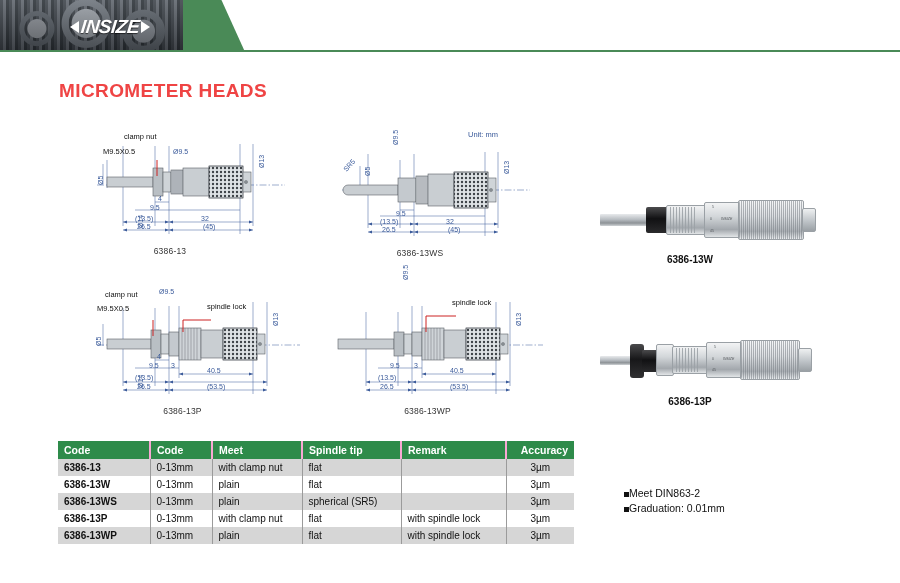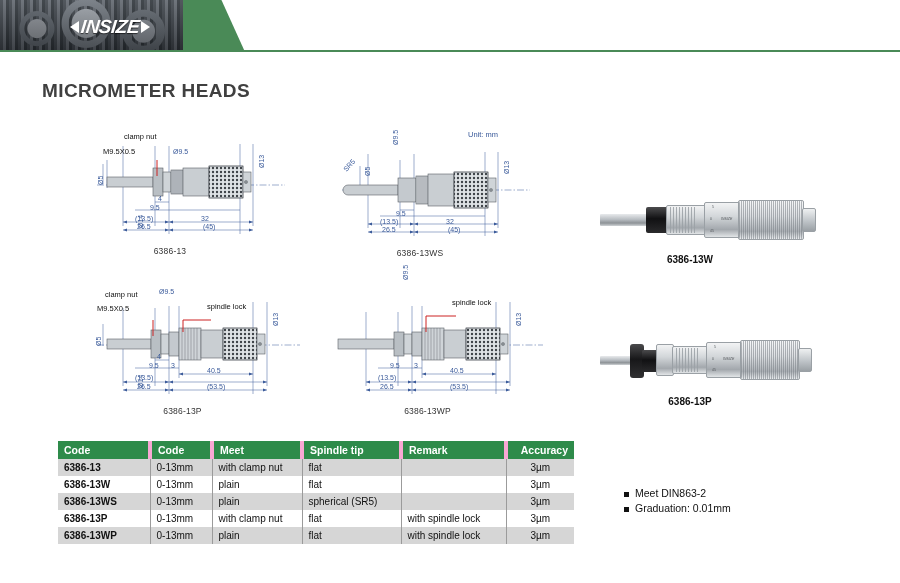--- a/index.html
+++ b/index.html
@@ -42,22 +42,22 @@
 
   #header-chevron {
     position:absolute; left:183px; top:0; width:62px; height:52px;
     background:#4a8a57;
     clip-path:polygon(0 0, 62% 0, 100% 100%, 0 100%);
   }
   #header-rule { position:absolute; left:0; top:50px; width:900px; height:2px; background:#4a8a57; }
 
   
   #page-title {
-    position:absolute; left:42px; top:80px;
-    font-size:19px; font-weight:bold; letter-spacing:.4px; color:#404040;
+    position:absolute; left:59px; top:80px;
+    font-size:19px; font-weight:bold; letter-spacing:.4px; color:#ef4444;
   }
 
   
   .drawing { position:absolute; }
   .dwg-caption {
     position:absolute; width:100%; text-align:center;
     font-size:8.5px; color:#333; letter-spacing:.2px;
   }
   .dim-text { position:absolute; font-size:7px; color:#3A5A9A; white-space:nowrap; }
   .dim-text.vert { transform:rotate(-90deg); transform-origin:left top; }
@@ -79,35 +79,35 @@
   .mic .knurl   { position:absolute; inset:0; background:repeating-linear-gradient(90deg, rgba(120,126,132,.55) 0 1px, rgba(0,0,0,0) 1px 2px); border-radius:2px; }
   .mic .cap     { position:absolute; background:linear-gradient(180deg,#eef0f1,#c3c8cc 50%,#9aa0a5); border:1px solid #9aa0a5; border-radius:2px; }
   .mic .brand   { position:absolute; font-size:3.5px; color:#55595d; font-style:italic; }
   .mic .tick    { position:absolute; font-size:3.5px; color:#55595d; }
   .mic .knob    { position:absolute; background:linear-gradient(180deg,#4a4a4c,#171719 45%,#303032); border-radius:3px; }
 
   
   #spec-table { position:absolute; left:58px; top:441px; border-collapse:collapse; width:516px; }
   #spec-table th {
     background:#2E8B4A; color:#fff; font-size:10.5px; font-weight:bold;
-    text-align:left; padding:3px 6px; border-right:4px solid #f9a8d4; height:17px;
+    text-align:left; padding:3px 6px; border-right:2px solid #f9a8d4; height:17px;
   }
   #spec-table th:last-child { border-right:none; text-align:right; }
   #spec-table td {
     font-size:10px; color:#111; padding:2px 6px; height:17px;
     border-right:1px solid #9b9b9b;
   }
   #spec-table td:last-child { border-right:none; text-align:center; }
   #spec-table td.code { font-weight:bold; }
   #spec-table tbody tr:nth-child(odd) td { background:#d6d6d6; }
   #spec-table tbody tr:nth-child(even) td { background:#ffffff; }
 
   
   #notes { position:absolute; left:624px; top:487px; }
-  .note-row { display:flex; align-items:flex-start; gap:6px; margin-bottom:3px; }
+  .note-row { display:flex; align-items:flex-start; margin-bottom:3px; }
   .note-bullet { width:5px; height:5px; background:#111; margin-top:5px; flex:0 0 auto; }
   .note-text { font-size:10.5px; color:#111; }
 </style>
 </head>
 <body>
 
 <div id="header-band">
   <div id="header-photo">
     <div id="header-photo-shade"></div>
   </div>

